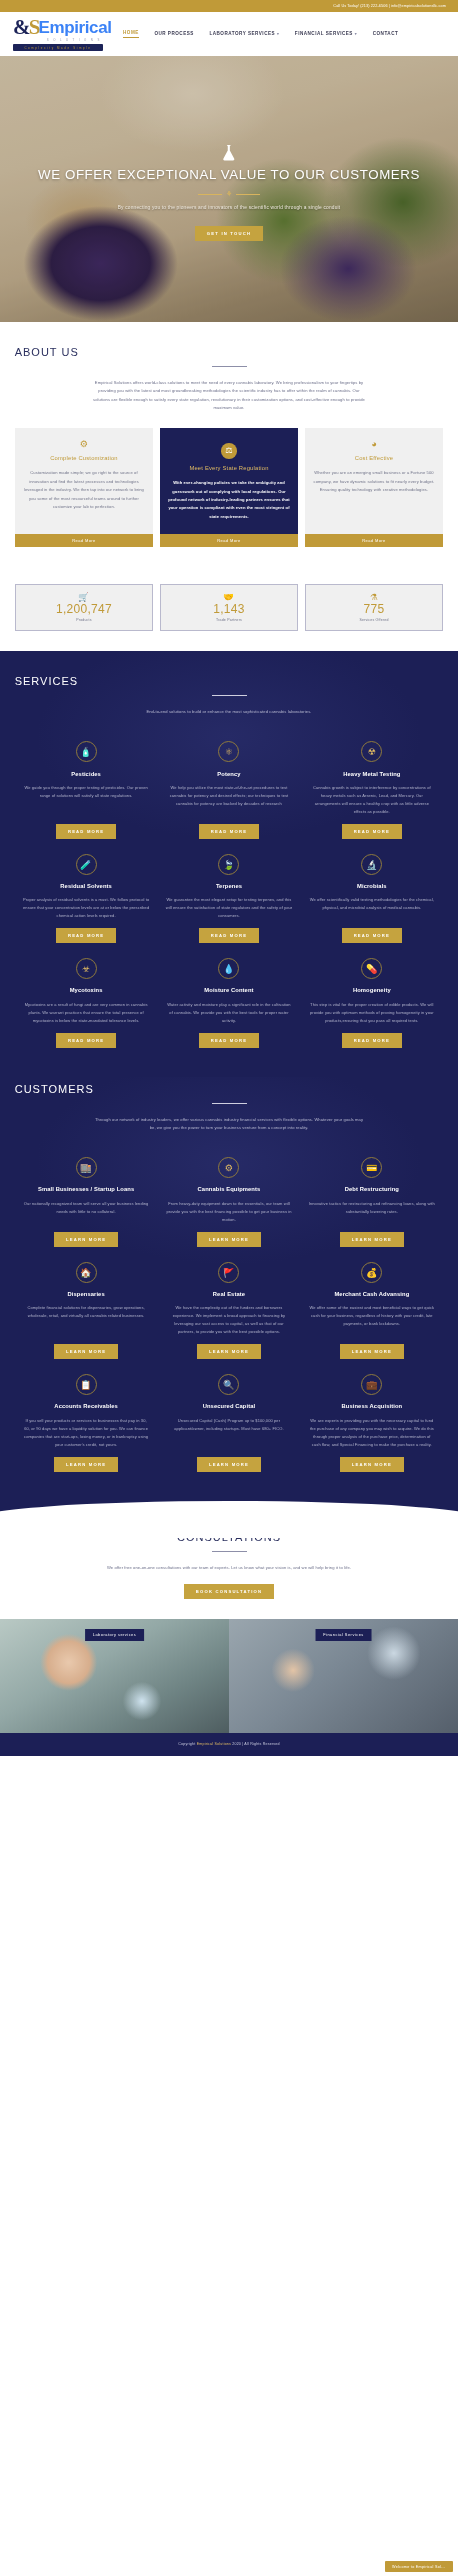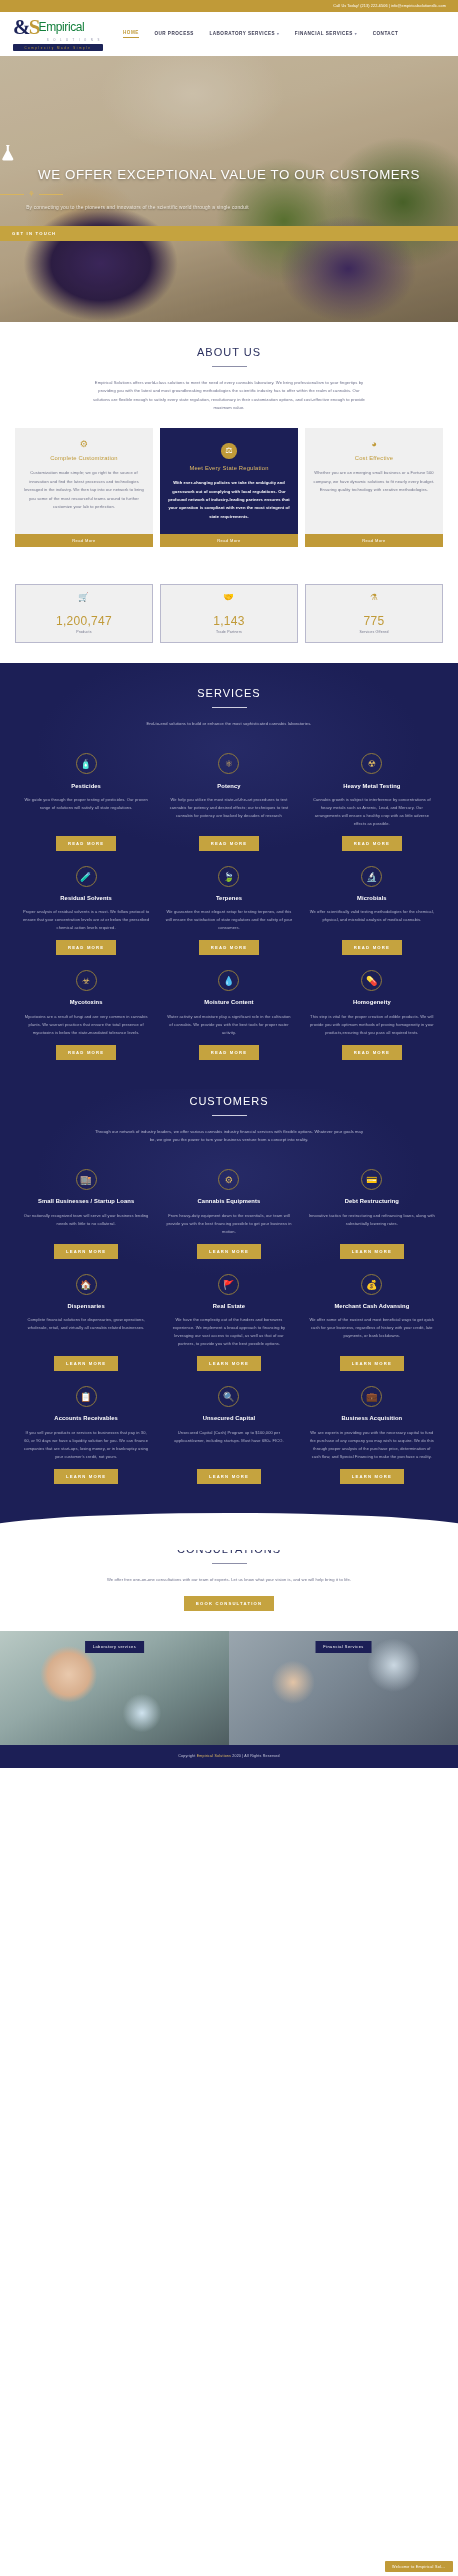--- a/index.html
+++ b/index.html
@@ -10,51 +10,51 @@
   }
   
   .topbar{background:#c09a38;height:12px;display:flex;align-items:center;justify-content:flex-end;padding-right:12px;}
   .topbar span{font-size:3.8px;color:#fff;letter-spacing:0.1px;}
   
   .header{height:44px;background:#fff;display:flex;align-items:center;padding:0 13px;}
   .logo{display:flex;flex-direction:column;width:90px;}
   .logo-row{display:flex;align-items:center;}
   .logo-amp{font-family:"Liberation Serif",serif;font-size:21px;color:#1c2358;font-weight:bold;line-height:1;letter-spacing:-1.8px;}
   .logo-amp .g{color:#c09a38;}
-  .logo-word{font-size:12px;font-weight:normal;color:#15803d;letter-spacing:-0.4px;line-height:1;}
+  .logo-word{font-size:17px;font-weight:bold;color:#3b82f6;letter-spacing:-0.4px;line-height:1;}
   .logo-sub{font-size:2.8px;color:#8d8fa8;letter-spacing:1.9px;text-align:right;padding-right:1.8px;margin-top:0.9px;}
   .logo-tag{background:#1c2358;color:#c09a38;font-size:2.9px;letter-spacing:1.6px;text-align:center;padding:1.8px 0;margin-top:1.4px;border-radius:0.9px;}
   .nav{display:flex;align-items:center;gap:15.6px;margin-left:20px;}
   .nav a{font-size:4.6px;font-weight:bold;letter-spacing:0.5px;color:#3a3a52;text-decoration:none;white-space:nowrap;}
   .nav a.active{color:#c09a38;border-bottom:1.1px solid #c09a38;padding-bottom:1.8px;}
   .caret{font-size:3.7px;color:#8d8fa8;margin-left:1.8px;}
   
   .hero{position:relative;height:266px;overflow:hidden;
     background:
       radial-gradient(ellipse 110px 82px at 22% 78%, #3b2566 0%, #2a1a4a 45%, rgba(42,26,74,0) 70%),
       radial-gradient(ellipse 101px 78px at 76% 80%, #3d2768 0%, rgba(45,28,78,0) 68%),
       radial-gradient(ellipse 119px 101px at 88% 55%, #4a6b2a 0%, rgba(74,107,42,0) 65%),
       radial-gradient(ellipse 110px 101px at 62% 62%, #5d7d33 0%, rgba(93,125,51,0) 62%),
       radial-gradient(ellipse 82px 64px at 18% 62%, #c8a977 0%, rgba(200,169,119,0) 70%),
       radial-gradient(ellipse 128px 82px at 42% 14%, #e8dcc6 0%, rgba(232,220,198,0) 72%),
       linear-gradient(165deg,#ded0b6 0%,#d8c8ab 30%,#c6b394 58%,#9c8a6c 80%,#7d6e55 100%);
   }
   .hero:after{content:"";position:absolute;inset:0;background:rgba(60,45,30,.17);}
-  .hero-inner{position:relative;z-index:3;height:100%;display:flex;flex-direction:column;justify-content:center;padding-top:7.3px;}
+  .hero-inner{position:relative;z-index:3;height:100%;display:flex;flex-direction:column;align-items:center;justify-content:center;padding-top:7.3px;}
   .flask-ico{width:15.6px;height:17.4px;margin-bottom:4.6px;}
   .hero h1{font-size:13.3px;font-weight:400;color:#fff;text-align:center;letter-spacing:0.6px;line-height:1.33;text-shadow:0 0.9px 2.7px rgba(0,0,0,.35);}
   .hero-div{display:flex;align-items:center;gap:4.6px;margin:7.3px 0 6.4px;}
   .hero-div i{display:block;width:24px;height:0.9px;background:#d8b45e;}
   .hero-div b{color:#d8b45e;font-size:6.4px;line-height:1;}
   .hero p{font-size:4.8px;color:#f2ece2;text-align:center;line-height:1.85;letter-spacing:0.2px;max-width:275px;text-shadow:0 0.9px 1.8px rgba(0,0,0,.4);}
   .btn-gold{display:inline-block;background:#c5a33f;color:#fff;font-size:4.2px;font-weight:bold;letter-spacing:1.2px;padding:5px 12px;text-decoration:none;border:none;cursor:pointer;}
   .hero .btn-gold{margin-top:13.7px;}
   
   .sec{padding:24px 14.7px;}
-  .sec-title{text-align:center;font-size:11px;font-weight:400;color:#2a2f5e;letter-spacing:1px;}
+  .sec-title{font-size:11px;font-weight:400;color:#2a2f5e;letter-spacing:1px;}
   .sec-title.light{color:#fff;}
   .rule{width:35px;height:1.1px;background:#8d8fa8;margin:8.2px auto 12px;}
   .rule.light{background:#cfcfe0;}
   .sec-sub{font-size:4.1px;line-height:2;color:#6a6d88;text-align:center;max-width:275px;margin:0 auto;letter-spacing:0.1px;}
   .sec-sub.light{color:#b9bad2;}
   
   .cards{display:flex;gap:6.4px;margin-top:15.6px;}
   .card{flex:1;background:#f0f0f0;display:flex;flex-direction:column;}
   .card.dark{background:#1c1f56;}
   .card-body{flex:1;padding:12px 8.2px 13px;text-align:center;}
@@ -62,21 +62,21 @@
   .card.dark .ci{display:inline-flex;align-items:center;justify-content:center;width:15.6px;height:15.6px;border-radius:50%;background:#c09a38;color:#fff;font-size:8.2px;}
   .card h3{font-size:5.8px;font-weight:400;color:#c09a38;margin:6.4px 0 6.4px;letter-spacing:0.2px;line-height:1.35;}
   .card.dark h3{color:#e2bc63;}
   .card p{font-size:4.1px;line-height:2.05;color:#6f7288;letter-spacing:0.1px;}
   .card.dark p{color:#fff;font-weight:bold;}
   .card-foot{background:#c09a38;text-align:center;padding:4.1px 0;font-size:4px;color:#fff;letter-spacing:0.4px;cursor:pointer;}
   
   .stats{display:flex;gap:6.4px;padding:13px 14.7px 20px;}
   .stat{flex:1;background:#f0f0f0;border:0.9px solid #b9b9cd;text-align:center;padding:8.2px 0 8.2px;}
   .stat .si{font-size:8.7px;color:#c09a38;line-height:1;}
-  .stat .sn{font-size:12px;color:#c09a38;margin-top:12px;letter-spacing:0.3px;}
+  .stat .sn{font-size:12px;color:#c09a38;margin-top:0;letter-spacing:0.3px;}
   .stat .sl{font-size:3.5px;color:#6f7288;margin-top:1.8px;letter-spacing:0.2px;}
   
   .dark-band{background:#1c1f56;background-image:radial-gradient(ellipse 275px 147px at 50% 20%, #262a66 0%, #1c1f56 70%);}
   .grid3{display:flex;flex-wrap:wrap;margin-top:15.6px;}
   .g-item{width:33.333%;padding:9.2px 8.2px 5.5px;text-align:center;display:flex;flex-direction:column;align-items:center;}
   .circ{width:21px;height:21px;border-radius:50%;border:0.9px solid #8f7a3d;display:flex;align-items:center;justify-content:center;color:#e2bc63;font-size:9.2px;}
   .g-item h4{font-size:5.8px;font-weight:bold;color:#fff;margin:8.2px 0 5.5px;letter-spacing:0.1px;line-height:1.35;}
   .g-item p{font-size:4px;line-height:2;color:#b3b5cd;letter-spacing:0.1px;margin-bottom:8.2px;}
   .g-item .btn-gold{margin-top:auto;}
   

